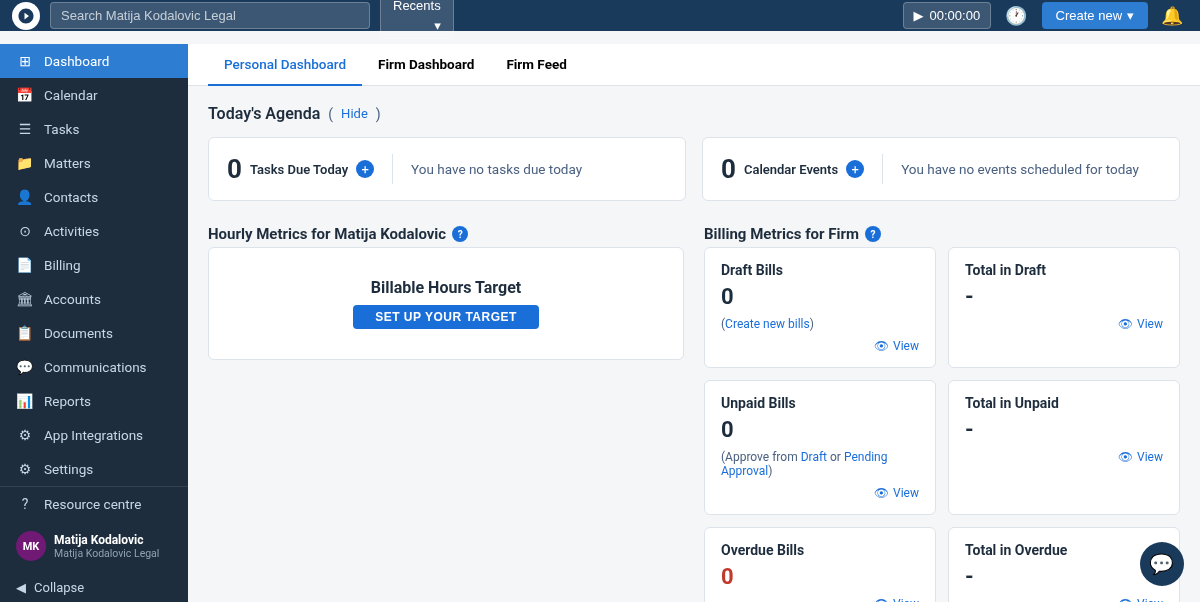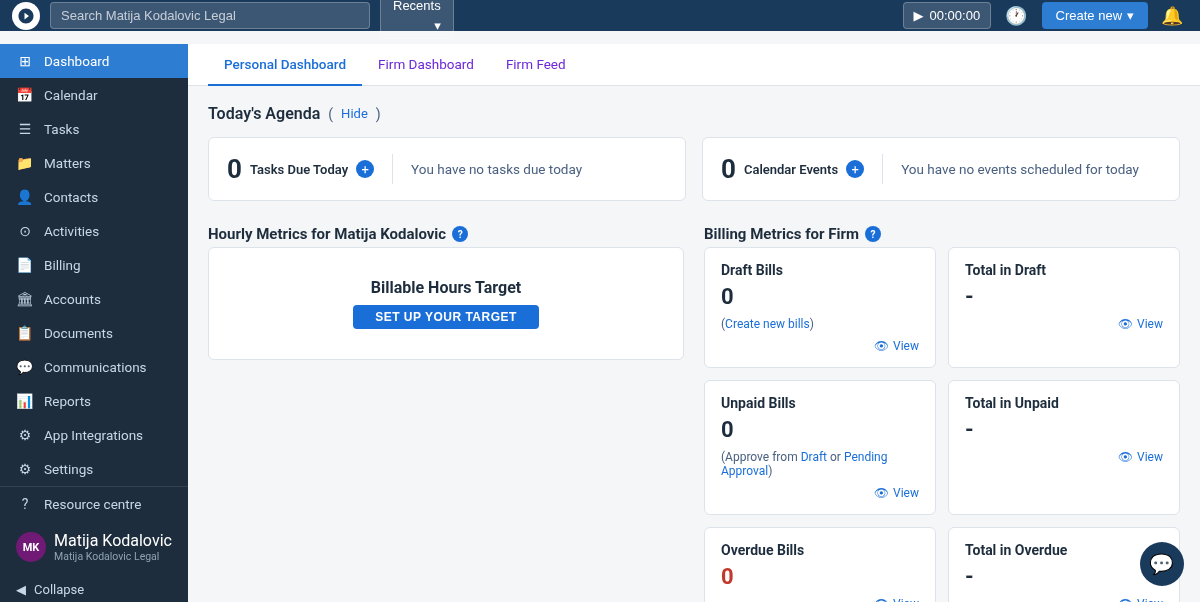--- a/index.html
+++ b/index.html
@@ -64,38 +64,38 @@
     .sidebar-bottom {
       margin-top: auto; border-top: 1px solid rgba(255,255,255,0.1);
     }
     .user-info { display: flex; align-items: center; gap: 8px; padding: 10px 16px; }
     .user-avatar {
       width: 30px; height: 30px; background: #701a75; border-radius: 50%;
       display: flex; align-items: center; justify-content: center;
       color: #fff; font-size: 11px; font-weight: 700; flex-shrink: 0;
     }
     .user-details { display: flex; flex-direction: column; }
-    .user-name { color: #fff; font-size: 16px; font-weight: 400; }
+    .user-name { color: #fff; font-size: 12px; font-weight: 700; }
     .user-firm { color: #8fa3b3; font-size: 10.5px; }
     .collapse-btn {
       display: flex; align-items: center; gap: 8px; padding: 9px 16px;
       color: #c8d6e5; font-size: 13px; cursor: pointer;
     }
 
     
     .main-content { flex: 1; overflow-y: auto; background: #f5f6f7; }
 
     
     .tab-bar {
       background: #fff; border-bottom: 1px solid #dde3ea;
       padding: 0 20px; display: flex; gap: 0;
     }
     .tab {
-      padding: 12px 16px; font-size: 13.5px; color: #6d28d9;
-      cursor: pointer; border-bottom: 2px solid transparent; margin-bottom: -1px;
+      padding: 12px 16px; font-size: 13.5px; color: #000000;
+      cursor: pointer; border-bottom: 2px solid transparent; margin-bottom: -1px; font-weight: bold;
     }
     .tab.active { color: #1a6ed8; border-bottom-color: #1a6ed8; font-weight: 500; }
 
     
     .content-area { padding: 18px 20px; }
 
     
     .agenda-header {
       display: flex; align-items: center; gap: 8px; margin-bottom: 14px;
     }

